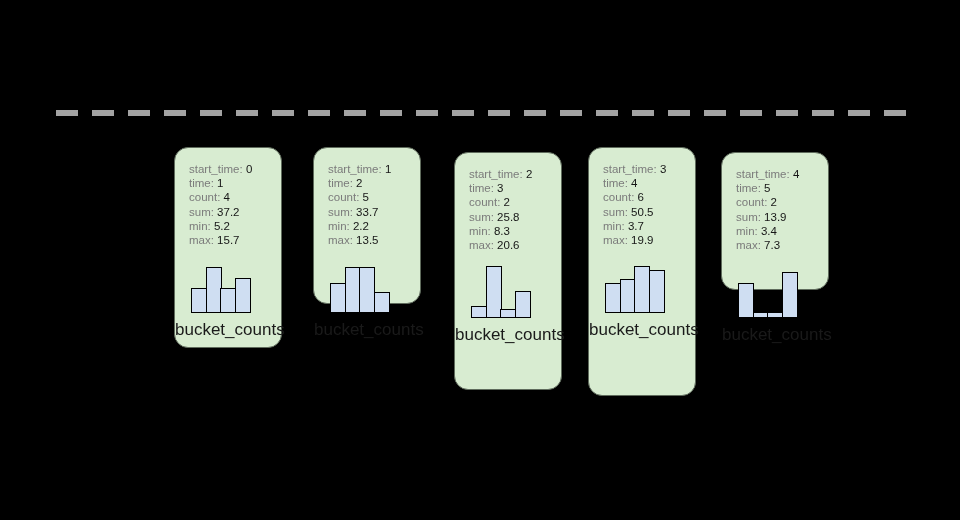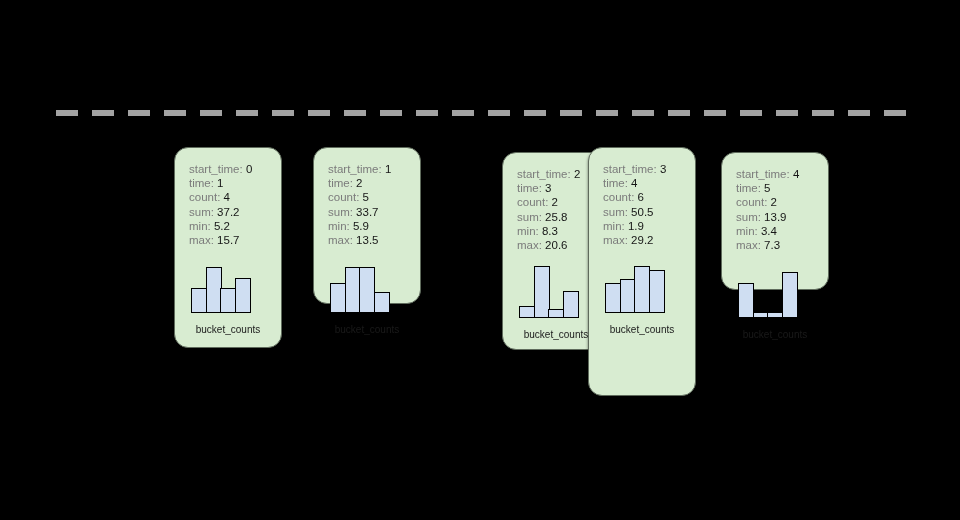--- a/index.html
+++ b/index.html
@@ -86,24 +86,23 @@
   }
   .bar {
     width: 16px;
     background: #cfdef2;
     border: 1.4px solid #000000;
     box-sizing: border-box;
     margin-right: -1.4px;
   }
 
   .hist-label {
-    font-size: 10px;
+    font-size: 17px;
     line-height: 14px;
     color: #1a1a1a;
-    text-align: center;
     padding: 10px 0 14px 0;
   }
 </style>
 </head>
 <body>
 
 <div id="stage">
 
   <div class="dashed-line"></div>
 
@@ -126,34 +125,34 @@
           </div>
         </div>
         <div class="hist-label">bucket_counts</div>
       </div>
       <div class="card" style="left: 305px; top: 147px; height: 157px;">
         <div class="card-fields">
           <div class="field"><span class="k">start_time:</span><span class="v"> 1</span></div>
           <div class="field"><span class="k">time:</span><span class="v"> 2</span></div>
           <div class="field"><span class="k">count:</span><span class="v"> 5</span></div>
           <div class="field"><span class="k">sum:</span><span class="v"> 33.7</span></div>
-          <div class="field"><span class="k">min:</span><span class="v"> 5.9</span></div>
+          <div class="field"><span class="k">min:</span><span class="v"> 2.2</span></div>
           <div class="field"><span class="k">max:</span><span class="v"> 13.5</span></div>
         </div>
         <div class="hist">
           <div class="hist-inner">
             <div class="bar" style="height: 30px;"></div>
             <div class="bar" style="height: 46px;"></div>
             <div class="bar" style="height: 46px;"></div>
             <div class="bar" style="height: 21px;"></div>
           </div>
         </div>
         <div class="hist-label">bucket_counts</div>
       </div>
-      <div class="card" style="left: 446px; top: 152px; height: 198px; margin-left: 48px;">
+      <div class="card" style="left: 446px; top: 152px; height: 238px;">
         <div class="card-fields">
           <div class="field"><span class="k">start_time:</span><span class="v"> 2</span></div>
           <div class="field"><span class="k">time:</span><span class="v"> 3</span></div>
           <div class="field"><span class="k">count:</span><span class="v"> 2</span></div>
           <div class="field"><span class="k">sum:</span><span class="v"> 25.8</span></div>
           <div class="field"><span class="k">min:</span><span class="v"> 8.3</span></div>
           <div class="field"><span class="k">max:</span><span class="v"> 20.6</span></div>
         </div>
         <div class="hist">
           <div class="hist-inner">
@@ -164,22 +163,22 @@
           </div>
         </div>
         <div class="hist-label">bucket_counts</div>
       </div>
       <div class="card" style="left: 580px; top: 147px; height: 249px;">
         <div class="card-fields">
           <div class="field"><span class="k">start_time:</span><span class="v"> 3</span></div>
           <div class="field"><span class="k">time:</span><span class="v"> 4</span></div>
           <div class="field"><span class="k">count:</span><span class="v"> 6</span></div>
           <div class="field"><span class="k">sum:</span><span class="v"> 50.5</span></div>
-          <div class="field"><span class="k">min:</span><span class="v"> 1.9</span></div>
-          <div class="field"><span class="k">max:</span><span class="v"> 29.2</span></div>
+          <div class="field"><span class="k">min:</span><span class="v"> 3.7</span></div>
+          <div class="field"><span class="k">max:</span><span class="v"> 19.9</span></div>
         </div>
         <div class="hist">
           <div class="hist-inner">
             <div class="bar" style="height: 30px;"></div>
             <div class="bar" style="height: 34px;"></div>
             <div class="bar" style="height: 47px;"></div>
             <div class="bar" style="height: 43px;"></div>
           </div>
         </div>
         <div class="hist-label">bucket_counts</div>

